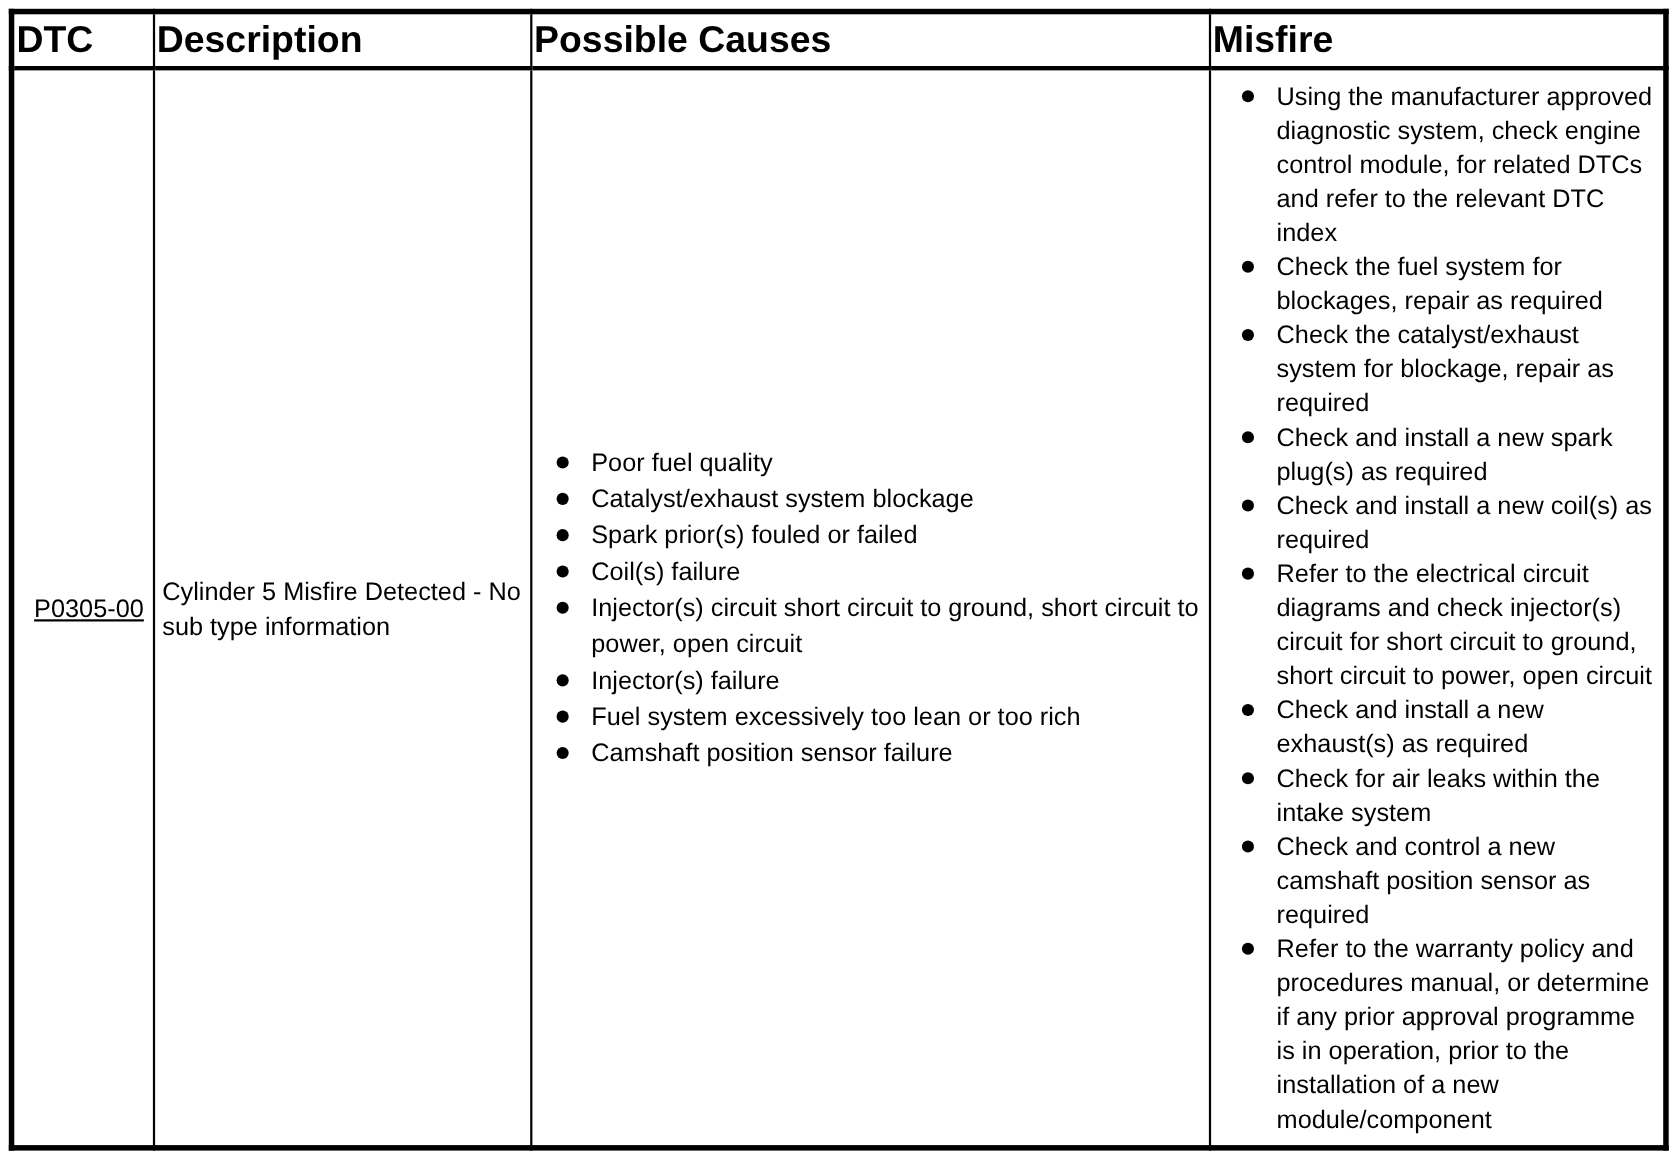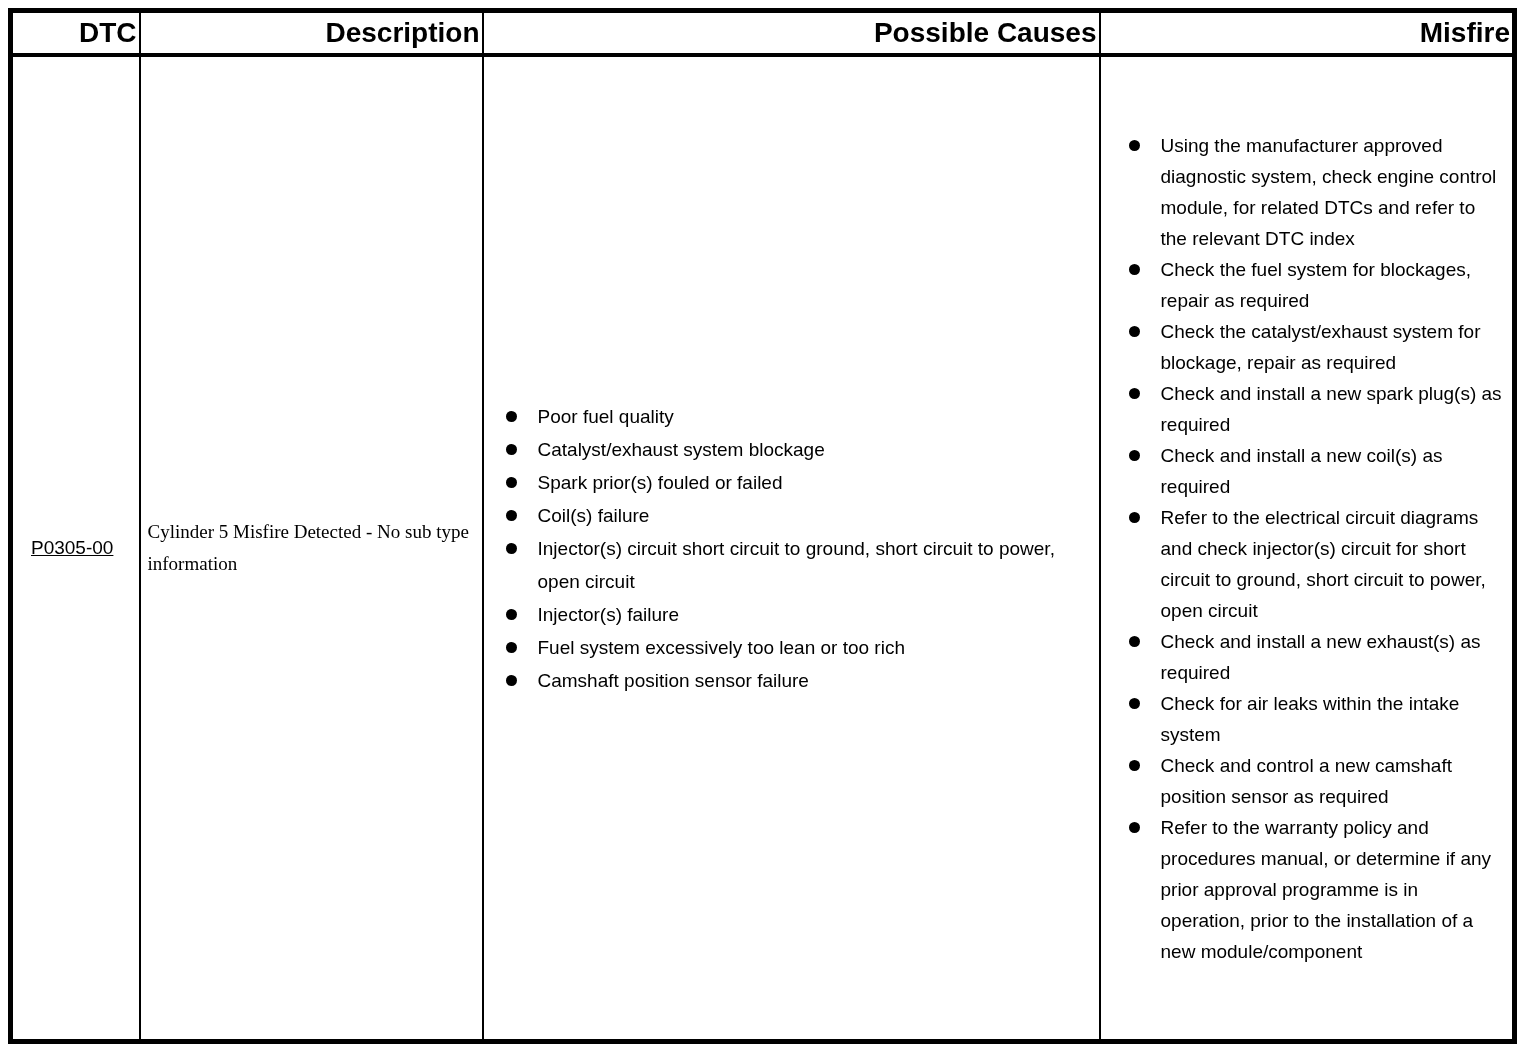--- a/index.html
+++ b/index.html
@@ -22,46 +22,45 @@
   }
   col.c-dtc    { width: 129px; }
   col.c-desc   { width: 343px; }
   col.c-causes { width: 617px; }
   col.c-action { width: 415px; }
 
   th {
     border-bottom: 4px solid #000000;
     border-left: 2px solid #000000;
     height: 38px;
-    font-size: 28px;
+    font-size: 34px;
     font-weight: bold;
-    text-align: right;
+    text-align: left;
     vertical-align: middle;
     padding: 4px 2px;
   }
   th:first-child { border-left: none; }
 
   td {
     border-left: 2px solid #000000;
     vertical-align: middle;
-    font-size: 19px;
+    font-size: 23px;
   }
   td:first-child { border-left: none; }
 
   td.cell-dtc {
     padding-left: 18px;
     padding-right: 2px;
     line-height: 32px;
     text-decoration: underline;
   }
   td.cell-desc {
     padding-left: 7px;
     padding-right: 4px;
     line-height: 32px;
-    font-family: Liberation Serif, serif;
   }
   td.cell-causes {
     padding: 10px 8px 10px 20px;
   }
   td.cell-action {
     padding: 8px 6px 8px 26px;
   }
 
   ul.bullet-list {
     list-style: none;

